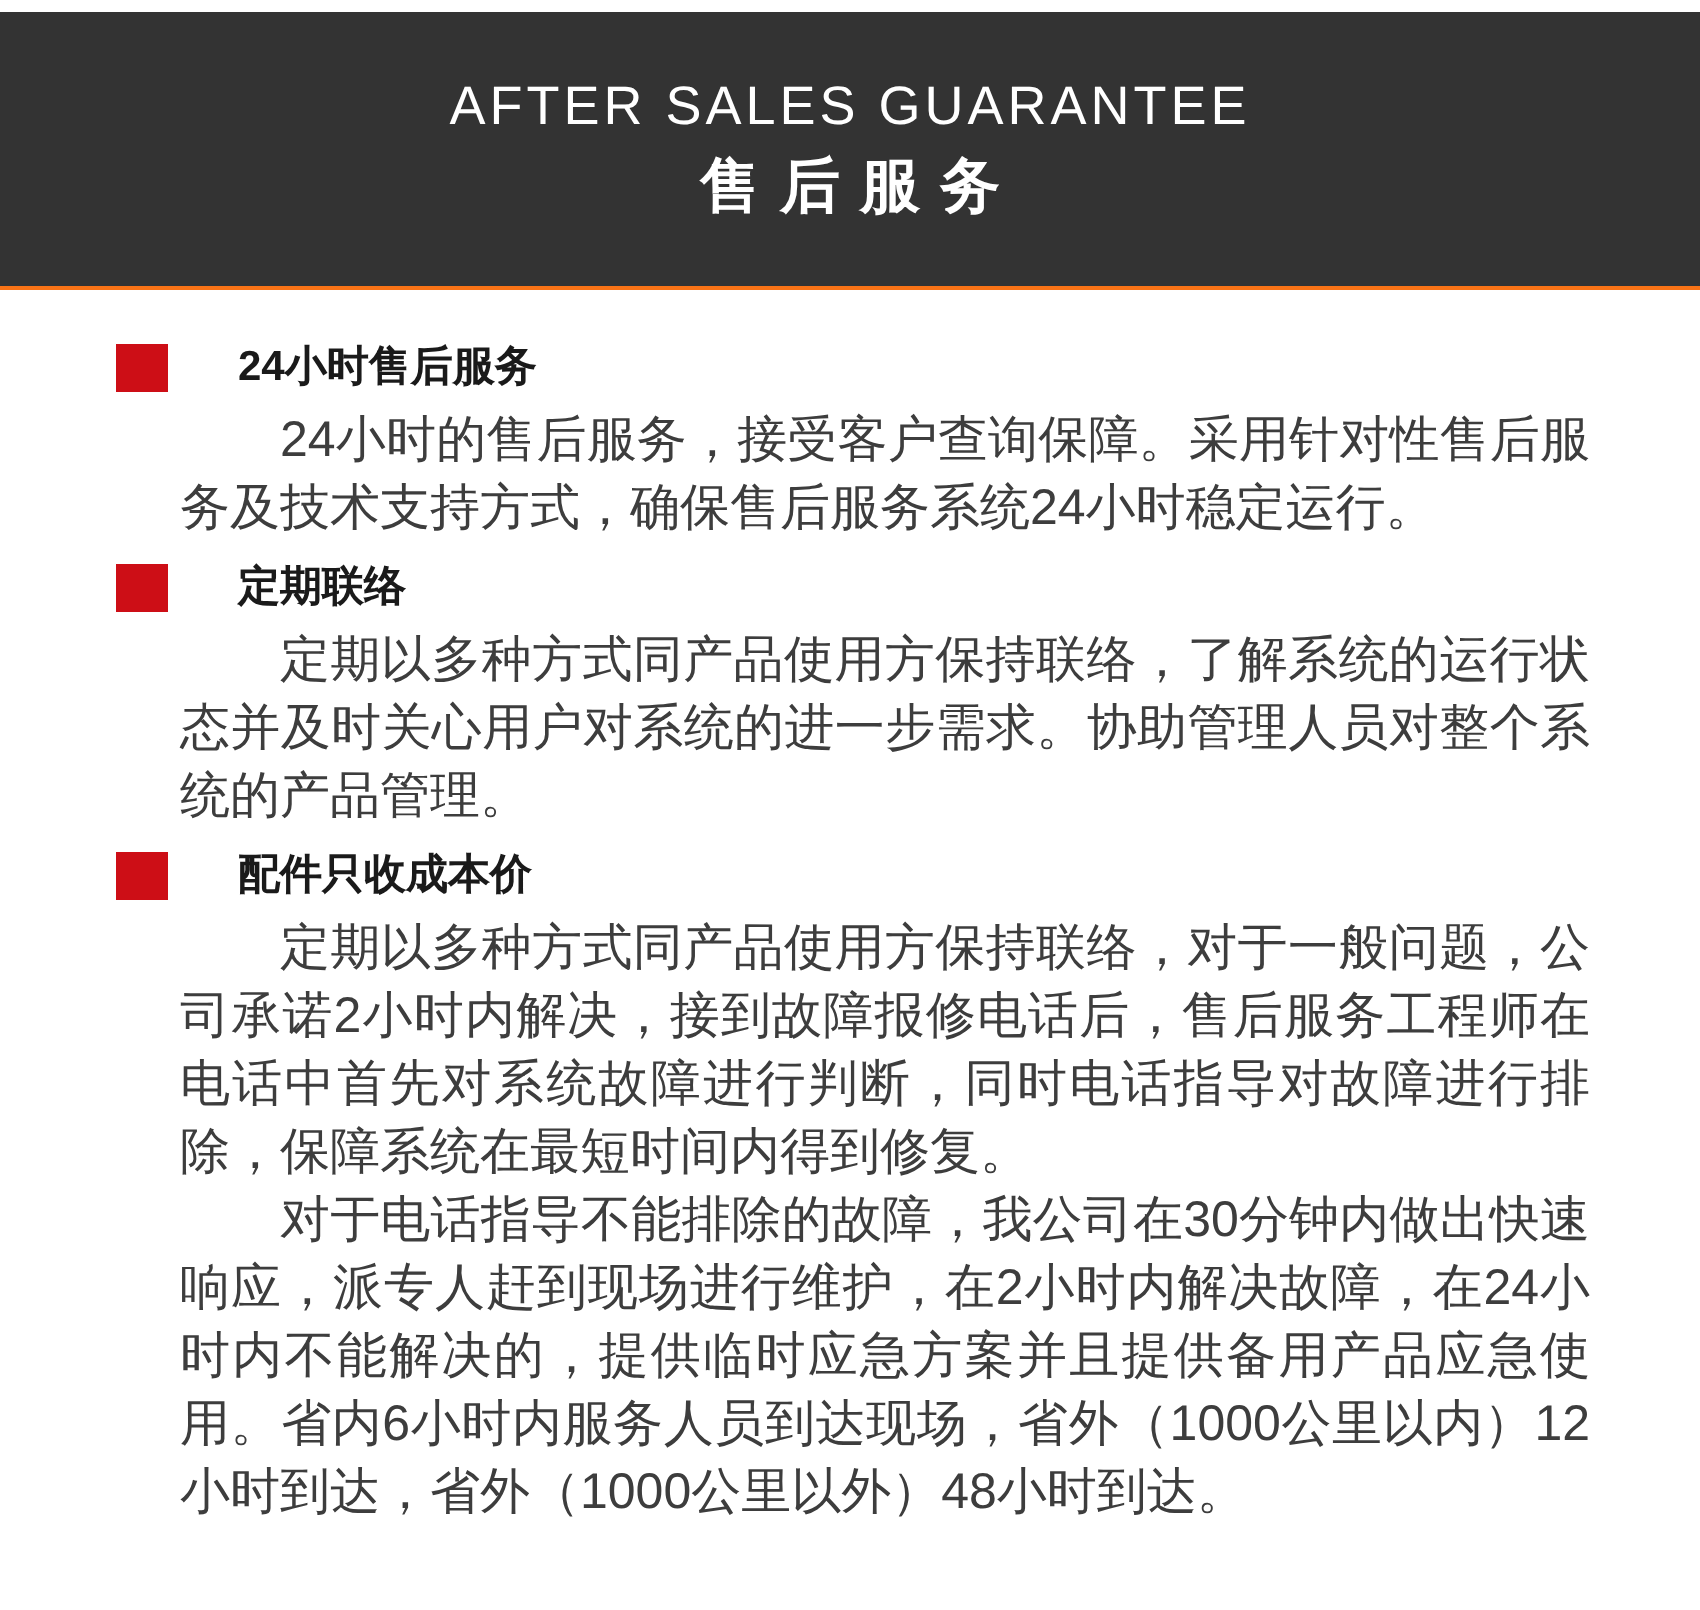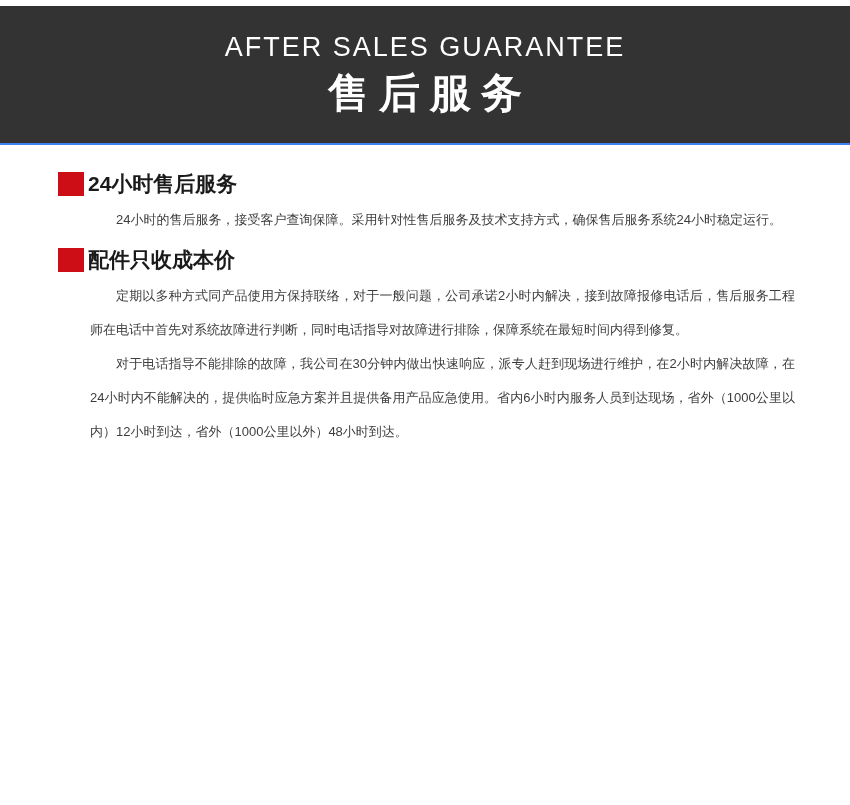--- a/index.html
+++ b/index.html
@@ -16,70 +16,70 @@
   }
   
   .banner {
     margin-top: 6px;
     height: 139px;
     background: #333333;
     display: flex;
     flex-direction: column;
     align-items: center;
     justify-content: center;
-    border-bottom: 2px solid #3b82f6;
+    border-bottom: 2px solid #f97316;
     box-sizing: border-box;
   }
   .banner-en {
     color: #ffffff;
     font-size: 27px;
     font-weight: 400;
     letter-spacing: 2px;
     line-height: 1.1;
   }
   .banner-cn {
     color: #ffffff;
-    font-size: 41px;
+    font-size: 30px;
     font-weight: 700;
     letter-spacing: 10px;
     text-indent: 10px;
     margin-top: 9px;
     line-height: 1.1;
   }
   
   .content {
     padding: 26px 55px 0 58px;
   }
   .section {
     margin-bottom: 10px;
   }
   .sec-head {
     display: flex;
     align-items: center;
-    gap: 4px;
+    gap: 35px;
     margin-bottom: 6px;
   }
   .bullet {
     width: 26px;
     height: 24px;
     background: #cd0e16;
     flex: 0 0 auto;
   }
   .sec-title {
     font-size: 21px;
     font-weight: 700;
     color: #1a1a1a;
     line-height: 26px;
   }
   .sec-body {
     margin-left: 32px;
   }
   .sec-body p {
     margin: 0;
-    font-size: 13px;
+    font-size: 25px;
     line-height: 34px;
     color: #3d3d3d;
     text-indent: 2em;
     text-align: justify;
   }
 </style>
 </head>
 <body>
 
 <div class="page">
@@ -94,20 +94,29 @@
     <div class="section">
       <div class="sec-head">
         <span class="bullet"></span>
         <span class="sec-title">24小时售后服务</span>
       </div>
       <div class="sec-body">
         <p>24小时的售后服务，接受客户查询保障。采用针对性售后服务及技术支持方式，确保售后服务系统24小时稳定运行。</p>
       </div>
     </div>
 
+    <div class="section">
+      <div class="sec-head">
+        <span class="bullet"></span>
+        <span class="sec-title">定期联络</span>
+      </div>
+      <div class="sec-body">
+        <p>定期以多种方式同产品使用方保持联络，了解系统的运行状态并及时关心用户对系统的进一步需求。协助管理人员对整个系统的产品管理。</p>
+      </div>
+    </div>
 
     <div class="section">
       <div class="sec-head">
         <span class="bullet"></span>
         <span class="sec-title">配件只收成本价</span>
       </div>
       <div class="sec-body">
         <p>定期以多种方式同产品使用方保持联络，对于一般问题，公司承诺2小时内解决，接到故障报修电话后，售后服务工程师在电话中首先对系统故障进行判断，同时电话指导对故障进行排除，保障系统在最短时间内得到修复。</p>
         <p>对于电话指导不能排除的故障，我公司在30分钟内做出快速响应，派专人赶到现场进行维护，在2小时内解决故障，在24小时内不能解决的，提供临时应急方案并且提供备用产品应急使用。省内6小时内服务人员到达现场，省外（1000公里以内）12小时到达，省外（1000公里以外）48小时到达。</p>
       </div>

